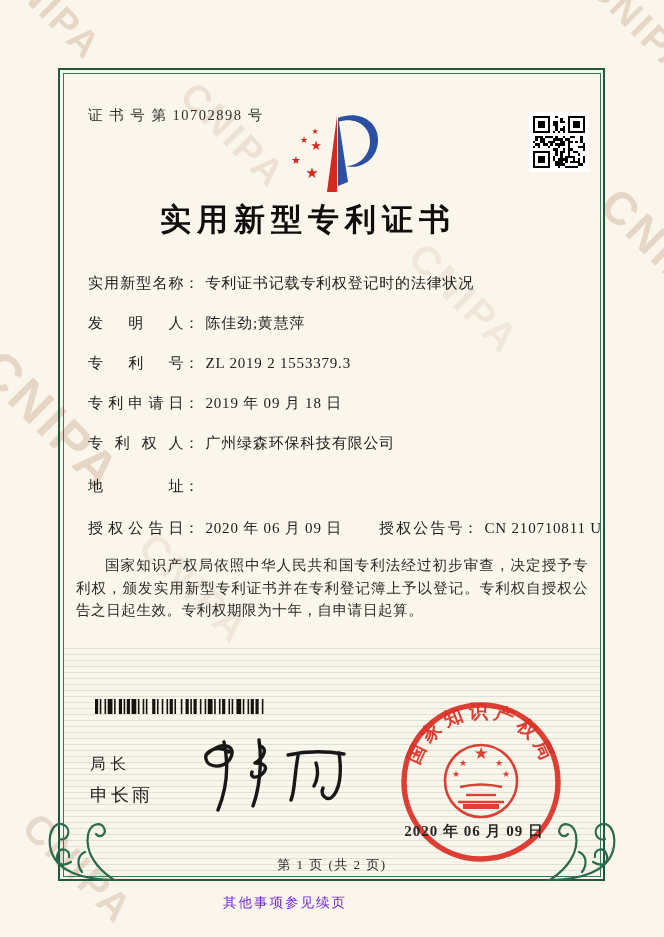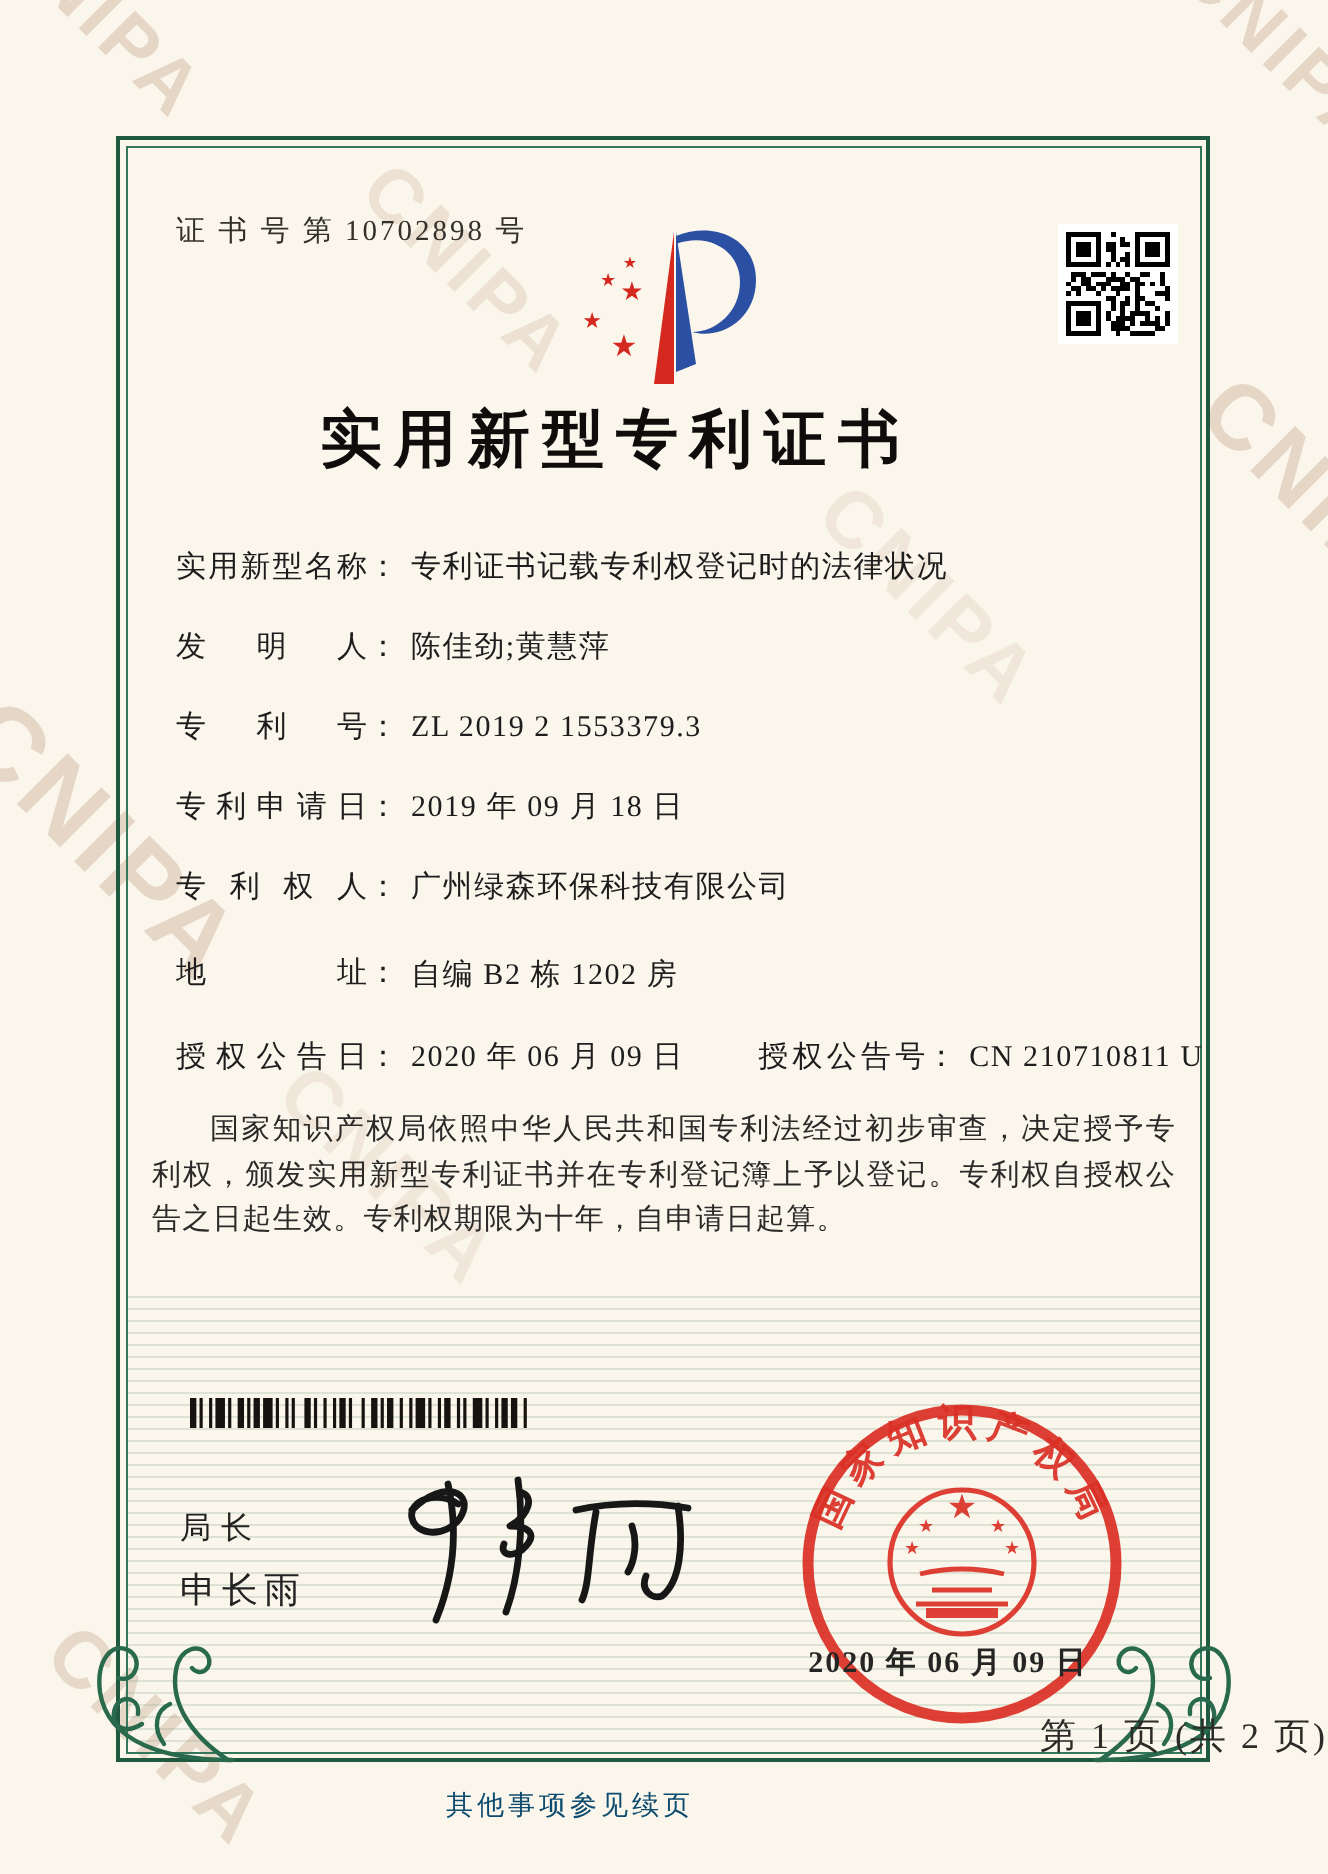--- a/index.html
+++ b/index.html
@@ -51,22 +51,22 @@
   .paras p{
     margin:0;font-size:14.5px;line-height:22.5px;text-indent:2em;
     letter-spacing:.6px;color:#2b2a28;text-align:justify;
   }
   
   .barcode{position:absolute;left:95px;top:699px;z-index:2;}
   .sig-title{position:absolute;left:90px;top:754px;font-family:"Liberation Sans","DejaVu Sans",sans-serif;font-size:15.5px;letter-spacing:5px;color:#222;z-index:2;}
   .sig-name{position:absolute;left:90px;top:783px;font-family:"Liberation Sans","DejaVu Sans",sans-serif;font-size:18px;letter-spacing:3px;color:#222;z-index:2;}
   .signature{position:absolute;left:188px;top:733px;z-index:2;}
   .seal{position:absolute;left:396px;top:697px;z-index:3;opacity:.95;}
-  .page-info{position:absolute;left:0;top:856px;width:664px;text-align:right;font-size:18px;letter-spacing:1.5px;color:#2c2b28;z-index:2;}
-  .cont-note{position:absolute;left:0;top:894px;width:570px;text-align:center;font-size:13.5px;letter-spacing:2px;color:#0c4a6e;z-index:2;}
+  .page-info{position:absolute;left:0;top:856px;width:664px;text-align:center;font-size:13px;letter-spacing:1.5px;color:#2c2b28;z-index:2;}
+  .cont-note{position:absolute;left:0;top:894px;width:570px;text-align:center;font-size:13.5px;letter-spacing:2px;color:#6d28d9;z-index:2;}
 </style>
 </head>
 <body>
 
 <div class="wm" style="left:-16px;top:-12px;font-size:38px;opacity:.30">CNIPA</div>
 <div class="wm" style="left:168px;top:116px;font-size:38px;opacity:.20">CNIPA</div>
 <div class="wm" style="left:576px;top:6px;font-size:38px;opacity:.30">CNIPA</div>
 <div class="wm" style="left:586px;top:228px;font-size:46px;opacity:.30">CNIPA</div>
 <div class="wm" style="left:-36px;top:394px;font-size:52px;opacity:.30">CNIPA</div>
 <div class="wm" style="left:396px;top:278px;font-size:40px;opacity:.15">CNIPA</div>
@@ -260,21 +260,21 @@
   <div class="frow" style="top:354px">
     <span class="flabel w96">专利号</span><span class="colon">：</span><span class="fvalue">ZL 2019 2 1553379.3</span>
   </div>
   <div class="frow" style="top:394px">
     <span class="flabel w96">专利申请日</span><span class="colon">：</span><span class="fvalue">2019 年 09 月 18 日</span>
   </div>
   <div class="frow" style="top:434px">
     <span class="flabel w96">专利权人</span><span class="colon">：</span><span class="fvalue">广州绿森环保科技有限公司</span>
   </div>
   <div class="frow" style="top:477px">
-    <span class="flabel w96">地址</span><span class="colon">：</span><span class="addr-val"><span>自编 B2 栋 1202 房</span></span>
+    <span class="flabel w96">地址</span><span class="colon">：</span><span class="addr-val"></span>
   </div>
   <div class="frow" style="top:519px">
     <span class="flabel w96">授权公告日</span><span class="colon">：</span><span class="fvalue">2020 年 06 月 09 日</span><span class="flabel w88 pair2">授权公告号</span><span class="colon">：</span><span class="fvalue">CN 210710811 U</span>
   </div>
 </div>
 
 <div class="paras">
   <p>国家知识产权局依照中华人民共和国专利法经过初步审查，决定授予专利权，颁发实用新型专利证书并在专利登记簿上予以登记。专利权自授权公告之日起生效。专利权期限为十年，自申请日起算。</p>
 </div>
 

